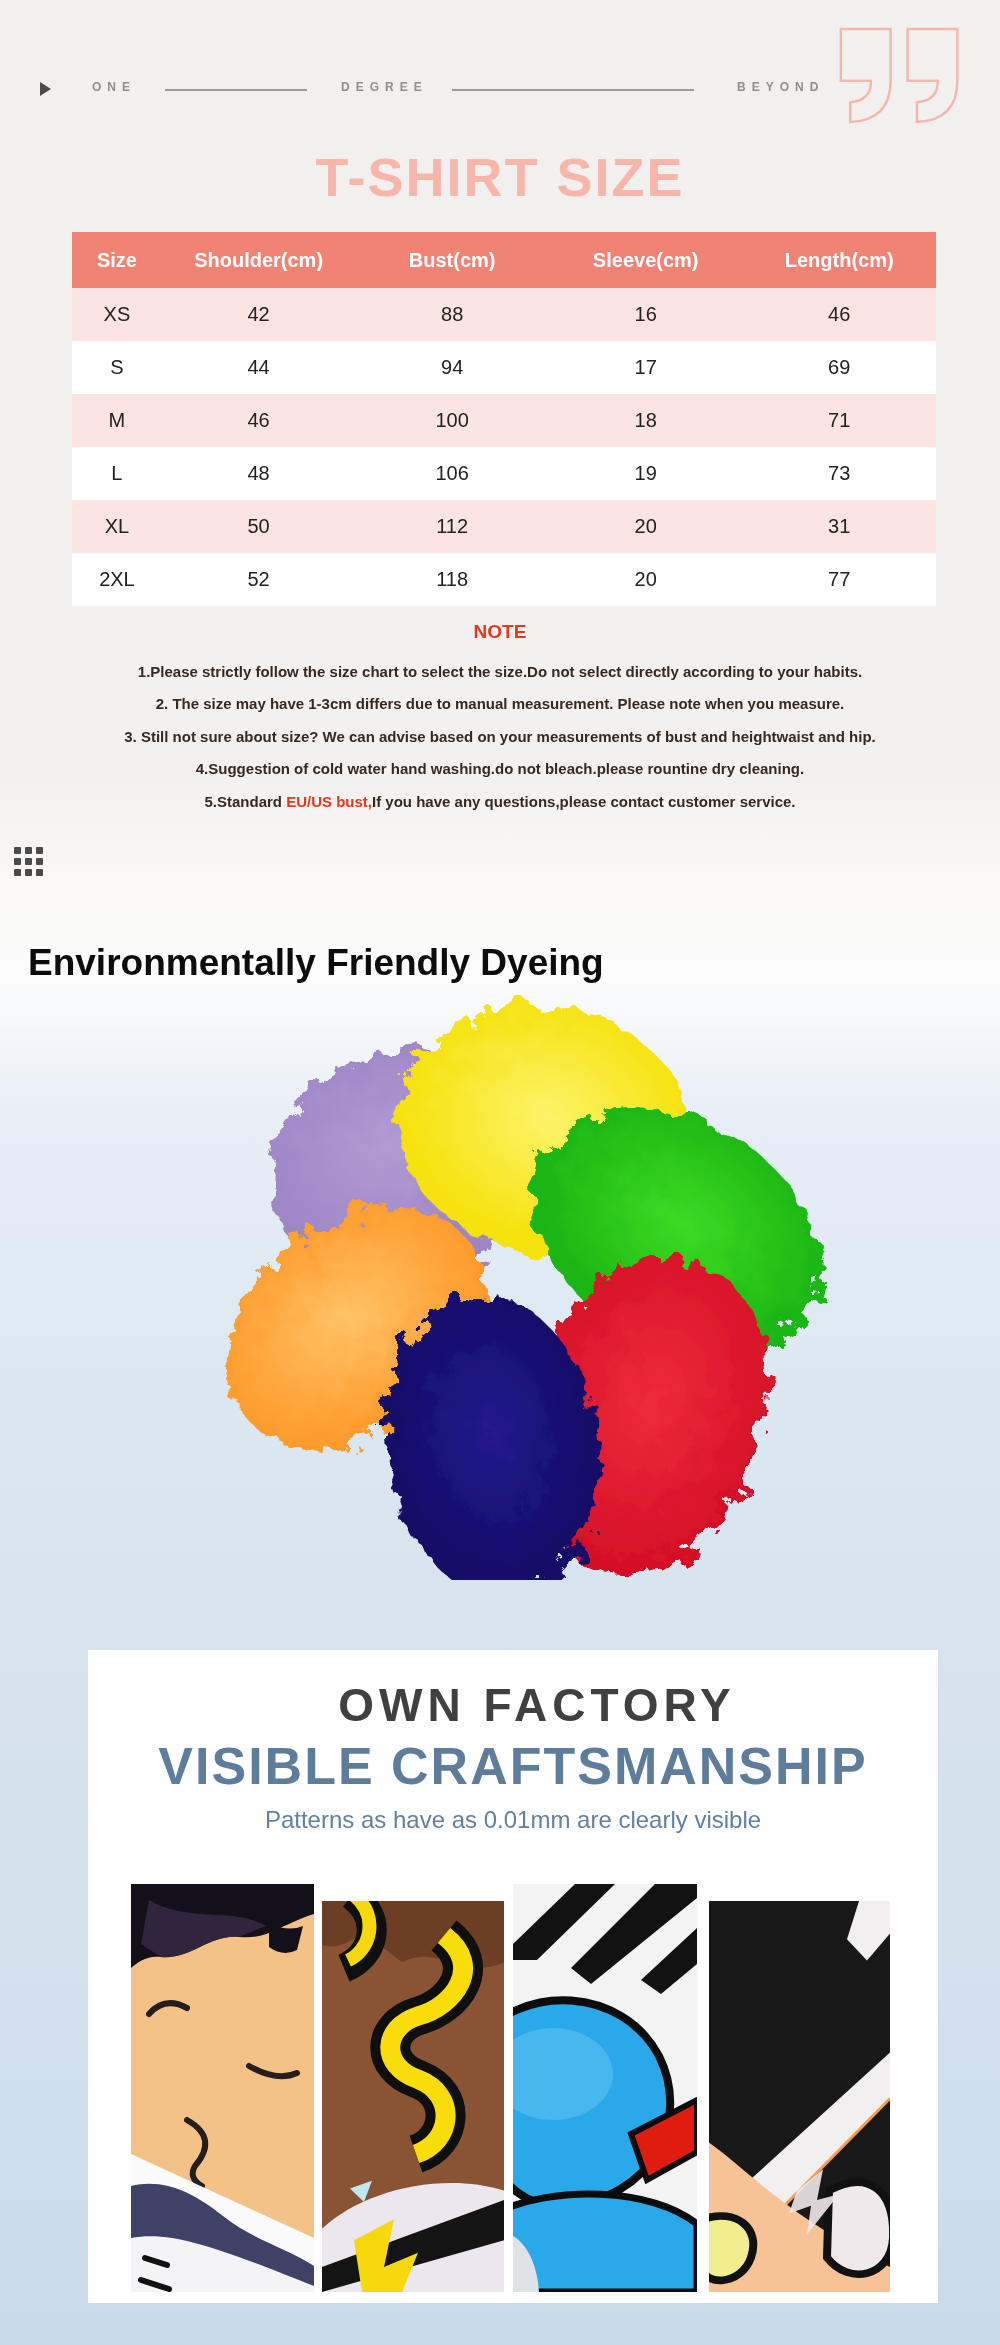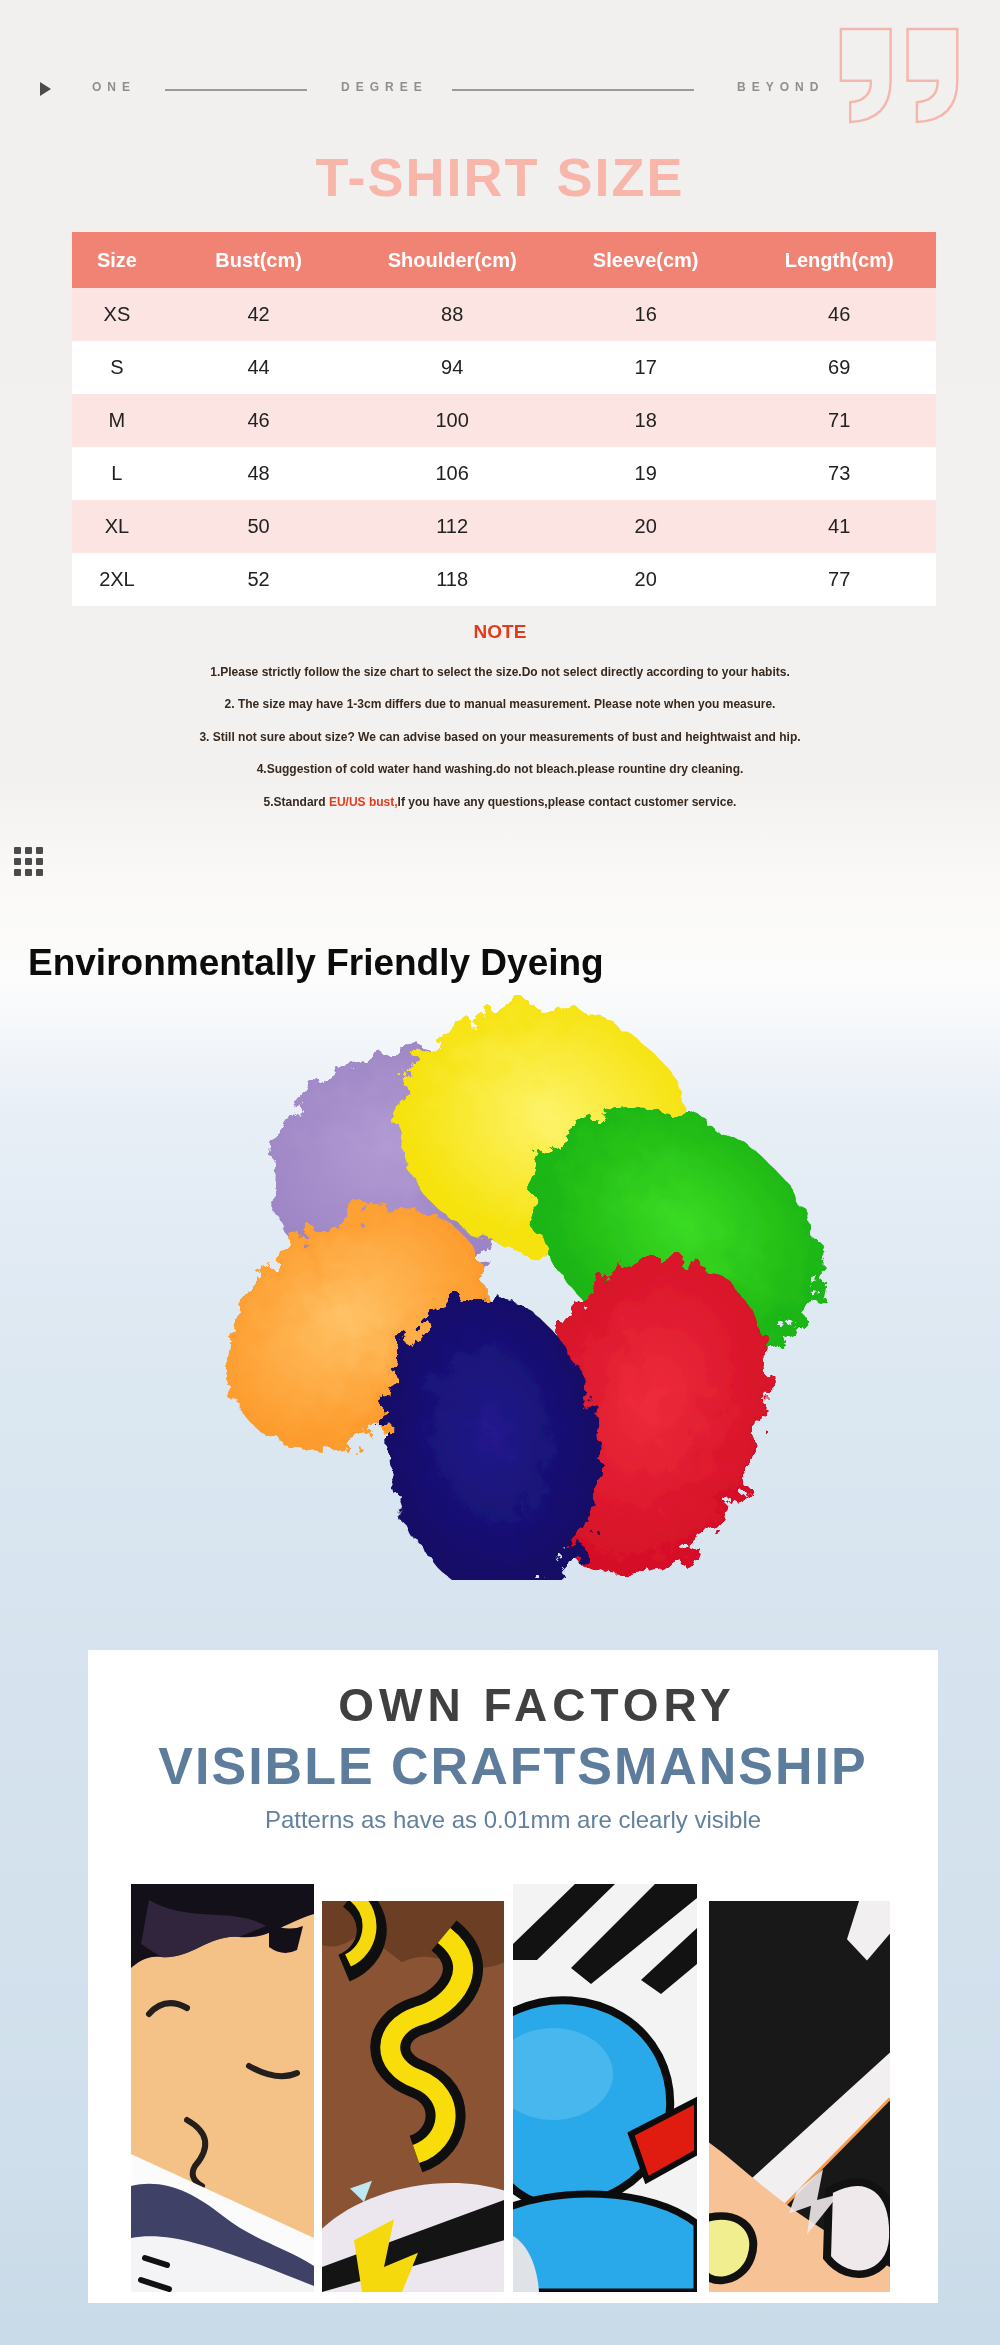--- a/index.html
+++ b/index.html
@@ -31,21 +31,21 @@
   .t-head .t-cell { color:#ffffff; font-weight:bold; font-size:20px; }
   .t-cell { display:flex; align-items:center; justify-content:center; }
   .t-body-row { height:53px; font-size:20px; color:#222222; }
   .row-pink { background:#fbe4e1; }
   .row-white { background:#ffffff; }
 
   
   .note-heading { position:absolute; top:621px; left:0; width:100%; text-align:center;
     color:#e5391b; font-size:19px; font-weight:bold; }
   .note-lines { position:absolute; top:656px; left:0; width:1000px; text-align:center;
-    font-size:12px; font-weight:bold; color:#38291e; line-height:32.4px; }
+    font-size:15px; font-weight:bold; color:#38291e; line-height:32.4px; }
   .red-text { color:#e5391b; }
 
   
   .dots-icon { position:absolute; left:14px; top:847px; display:grid;
     grid-template-columns:repeat(3,7px); gap:4px; }
   .dot { width:7px; height:7px; background:#4b4b4b; border-radius:1px; }
 
   
   .dye-title { position:absolute; left:28px; top:942px; font-size:37px; font-weight:bold; color:#0c0c0c; }
   .powder { position:absolute; left:215px; top:995px; width:635px; height:585px; }
@@ -83,22 +83,22 @@
       <path d="M3,3 H56 V58 Q56,100 13,102 L13,81 Q35,79 35,60 L35,58 H3 Z" fill="none" stroke="#f4b7ad" stroke-width="2.6"></path>
       <path d="M74,3 H127 V58 Q127,100 84,102 L84,81 Q106,79 106,60 L106,58 H74 Z" fill="none" stroke="#f4b7ad" stroke-width="2.6"></path>
     </svg>
   </div>
 
   <div class="size-title">T-SHIRT SIZE</div>
 
   <div class="size-table">
     <div class="t-row t-head">
       <div class="t-cell">Size</div>
+      <div class="t-cell">Shoulder(cm)</div>
       <div class="t-cell">Bust(cm)</div>
-      <div class="t-cell">Shoulder(cm)</div>
       <div class="t-cell">Sleeve(cm)</div>
       <div class="t-cell">Length(cm)</div>
     </div>
     <div class="t-row t-body-row row-pink">
       <div class="t-cell">XS</div>
       <div class="t-cell">42</div>
       <div class="t-cell">88</div>
       <div class="t-cell">16</div>
       <div class="t-cell">46</div>
     </div>
@@ -121,21 +121,21 @@
       <div class="t-cell">48</div>
       <div class="t-cell">106</div>
       <div class="t-cell">19</div>
       <div class="t-cell">73</div>
     </div>
     <div class="t-row t-body-row row-pink">
       <div class="t-cell">XL</div>
       <div class="t-cell">50</div>
       <div class="t-cell">112</div>
       <div class="t-cell">20</div>
-      <div class="t-cell">41</div>
+      <div class="t-cell">31</div>
     </div>
     <div class="t-row t-body-row row-white">
       <div class="t-cell">2XL</div>
       <div class="t-cell">52</div>
       <div class="t-cell">118</div>
       <div class="t-cell">20</div>
       <div class="t-cell">77</div>
     </div>
   </div>
 

